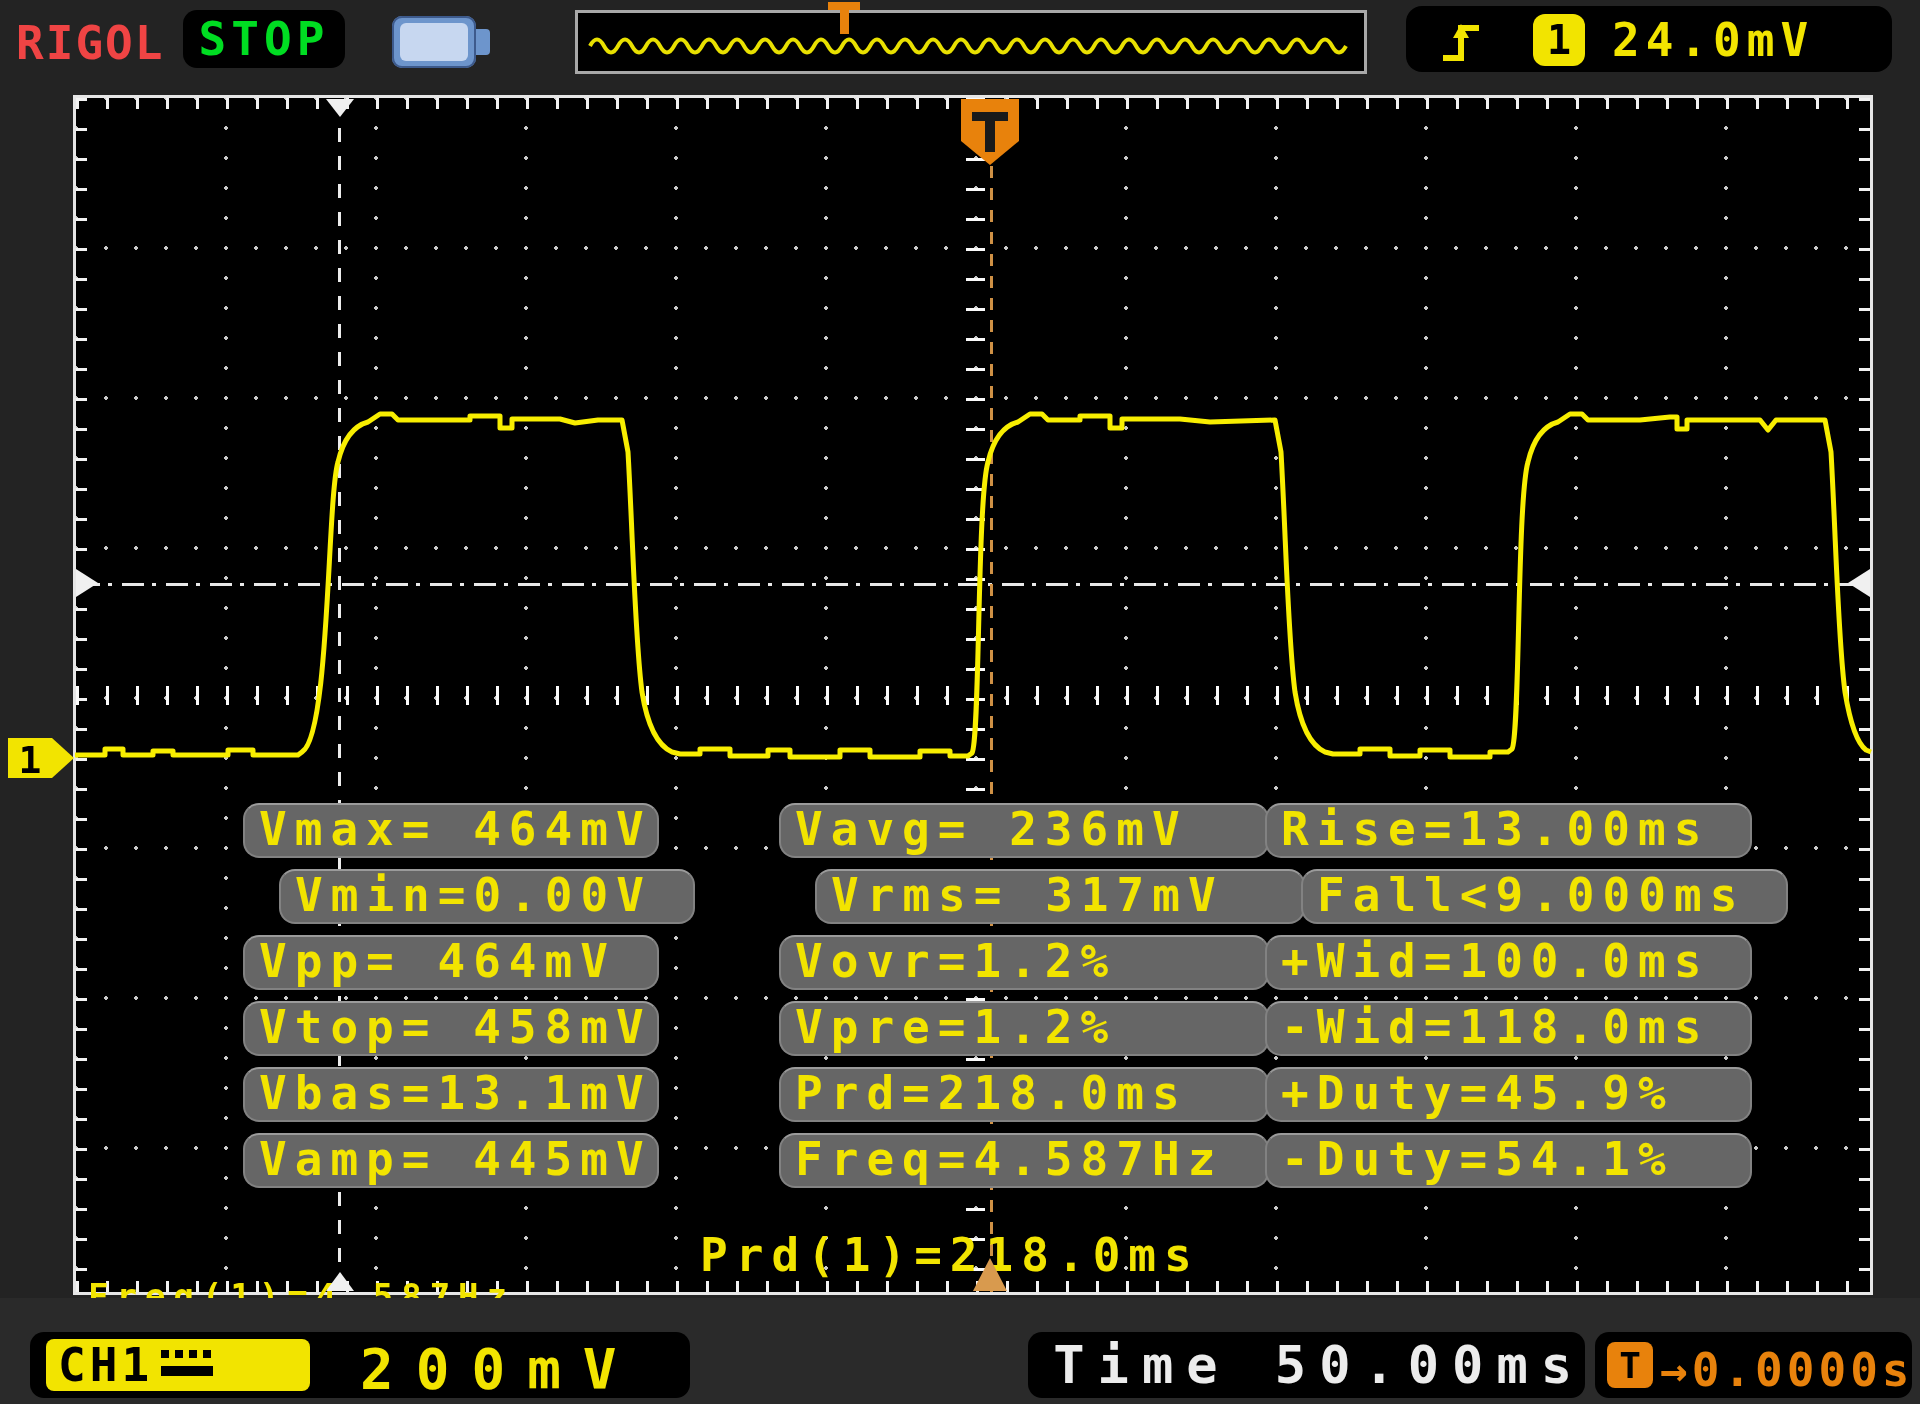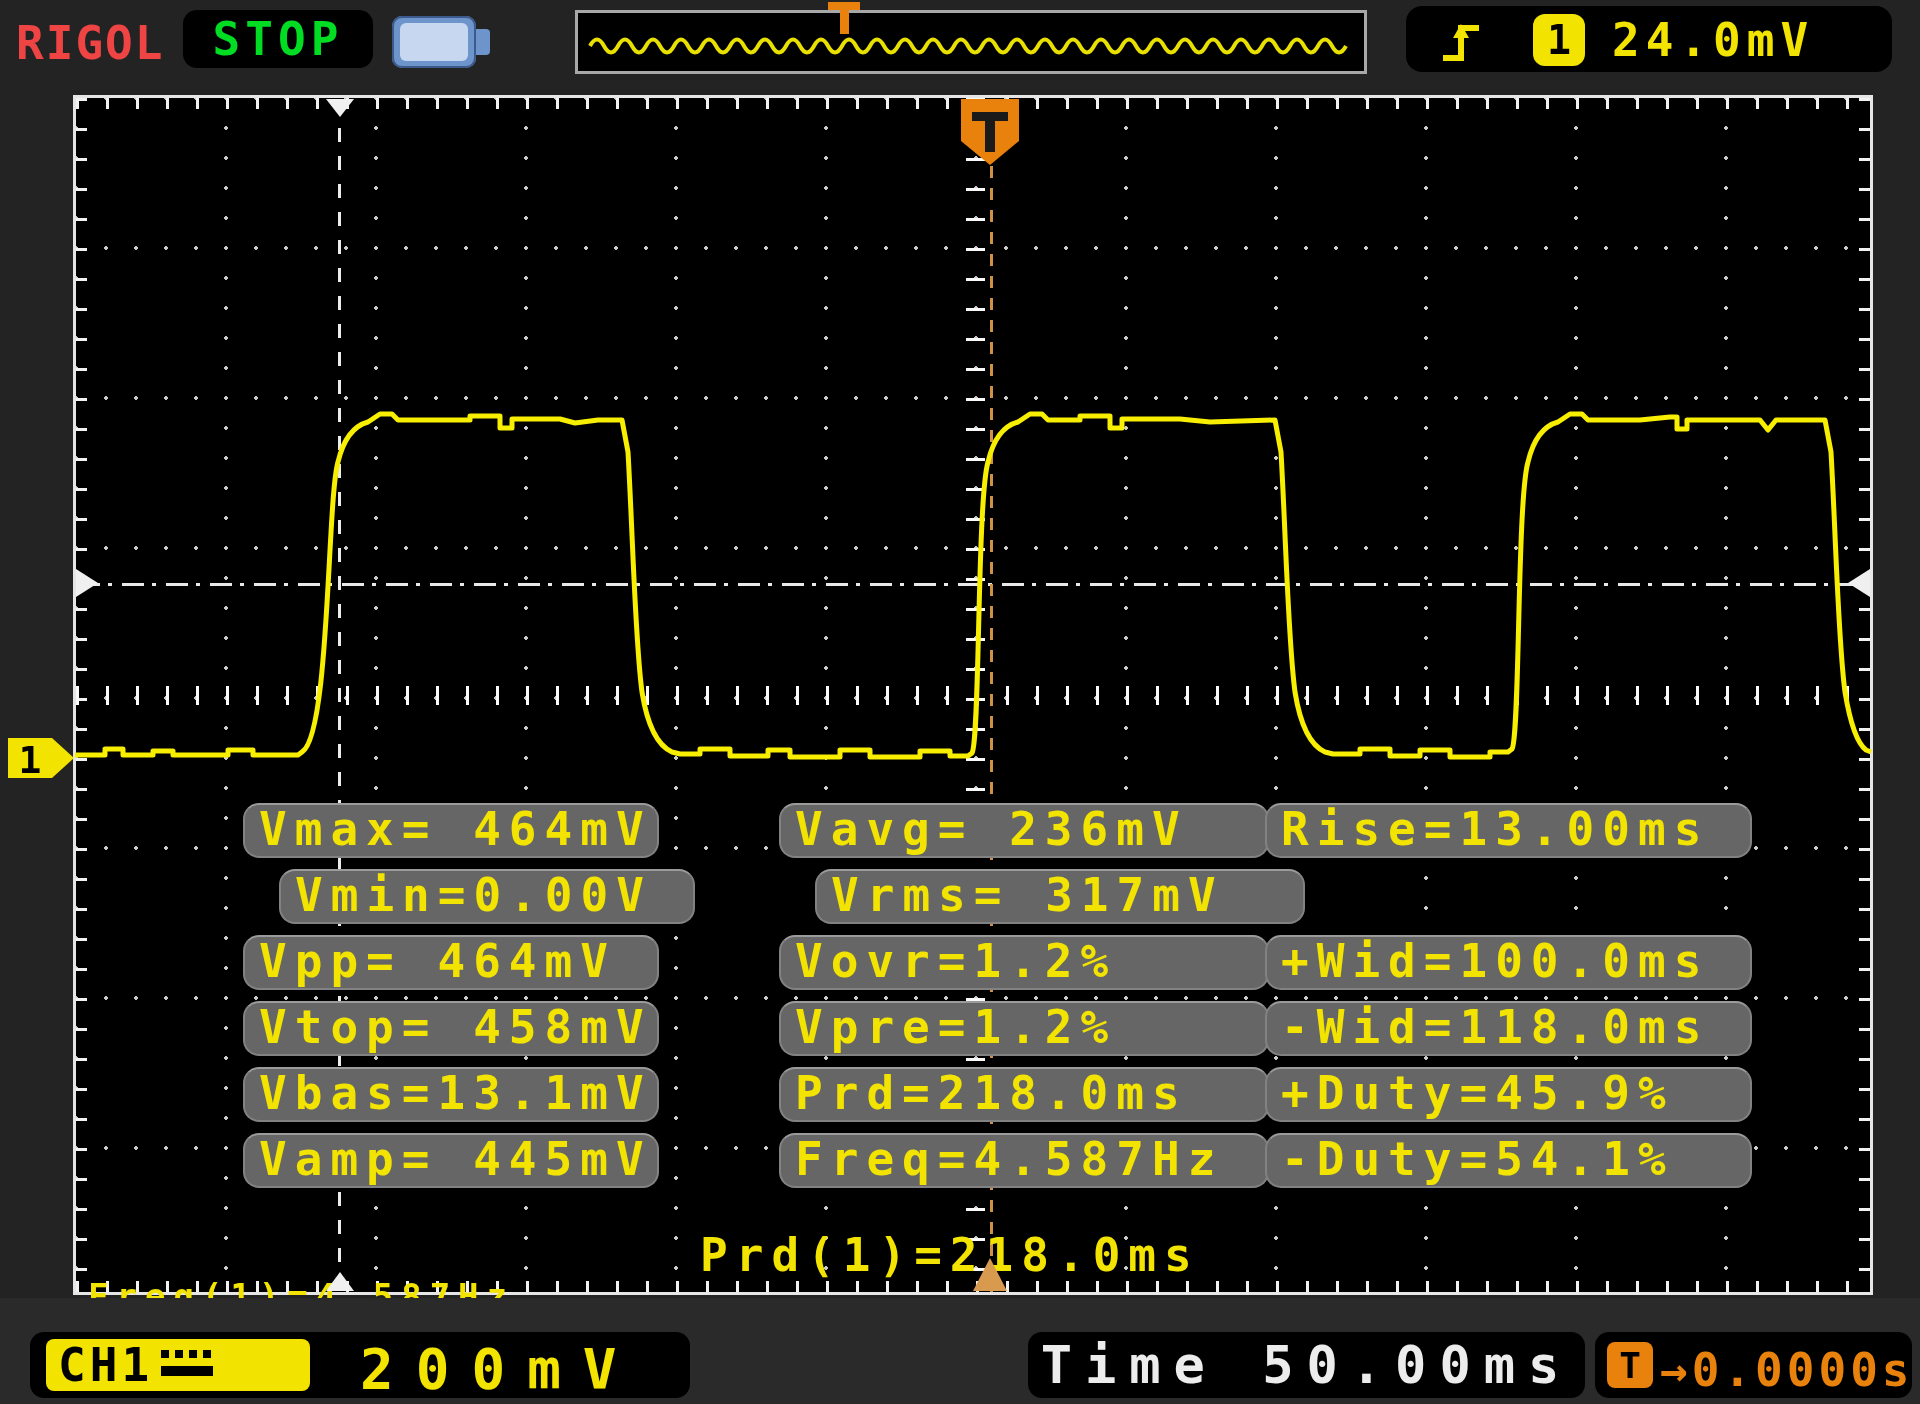--- a/index.html
+++ b/index.html
@@ -3,21 +3,21 @@
 <meta charset="utf-8">
 <style>
   html,body{margin:0;padding:0;background:#111;}
   #screen{position:relative;width:1920px;height:1404px;background:#232323;overflow:hidden;
           font-family:"DejaVu Sans Mono",monospace;font-weight:bold;}
   .abs{position:absolute;}
   .pre{white-space:pre;}
 
   
   #brand{left:16px;top:16px;font-size:46px;color:#ef4444;letter-spacing:2px;}
-  #stop-pill{left:183px;top:10px;width:190px;height:58px;background:#000;border-radius:14px;
+  #stop-pill{left:183px;top:10px;width:162px;height:58px;background:#000;border-radius:14px;
              display:flex;align-items:center;justify-content:center;}
   #stop-pill span{color:#00dd22;font-size:46px;letter-spacing:5px;}
   #battery{left:392px;top:16px;width:84px;height:52px;background:#6d95cc;border-radius:10px;box-shadow:0 0 0 2px #3d5a8c inset;}
   #battery .inner{position:absolute;left:8px;top:7px;right:8px;bottom:7px;background:#c7d7f0;border-radius:6px;}
   #battery .nub{position:absolute;left:84px;top:13px;width:14px;height:26px;background:#6d95cc;border-radius:0 4px 4px 0;}
   #strip{left:575px;top:10px;width:786px;height:58px;background:#000;border:3px solid #a8a8a8;}
   #trig-pill{left:1406px;top:6px;width:486px;height:66px;background:#000;border-radius:16px;}
   #trig-ch-badge{left:1533px;top:14px;width:52px;height:52px;background:#f2e400;border-radius:12px;
                  display:flex;align-items:center;justify-content:center;color:#000;font-size:40px;}
   #trig-level{left:1612px;top:13px;color:#f2e400;font-size:46px;letter-spacing:6px;}
@@ -66,21 +66,21 @@
   #ch-pill{left:30px;top:1332px;width:660px;height:66px;background:#000;border-radius:14px;}
   #ch-badge{left:46px;top:1339px;width:264px;height:52px;background:#f2e400;border-radius:8px;
             display:flex;align-items:center;padding-left:12px;box-sizing:border-box;}
   #ch-badge .chtxt{color:#000;font-size:46px;letter-spacing:4px;}
   #coupling{width:52px;height:34px;margin-left:8px;position:relative;}
   #coupling .dash{position:absolute;left:0;top:2px;width:52px;height:8px;
                   background:repeating-linear-gradient(90deg,#000 0 8px,transparent 8px 14px);}
   #coupling .solid{position:absolute;left:0;top:18px;width:52px;height:10px;background:#000;}
   #ch-scale{left:360px;top:1336px;color:#f2e400;font-size:56px;letter-spacing:22px;}
   #time-pill{left:1028px;top:1332px;width:557px;height:66px;background:#000;border-radius:14px;
-             display:flex;align-items:center;justify-content:center;color:#ececec;font-size:52px;letter-spacing:13px;}
+             display:flex;align-items:center;justify-content:flex-end;color:#ececec;font-size:52px;letter-spacing:13px;}
   #toff-pill{left:1595px;top:1332px;width:317px;height:66px;background:#000;border-radius:14px;}
   #toff-badge{left:1607px;top:1342px;width:46px;height:46px;background:#e8820c;border-radius:8px;
               display:flex;align-items:center;justify-content:center;color:#000;font-size:36px;}
   #toff-val{left:1660px;top:1343px;color:#e8820c;font-size:46px;letter-spacing:4px;}
 
   svg{position:absolute;left:0;top:0;pointer-events:none;}
 </style>
 </head>
 <body>
 
@@ -119,20 +119,21 @@
     <div class="abs" id="white-vline"></div>
     <div class="abs" id="trig-vline"></div>
   </div>
 
   <div class="abs" id="meas">
     <div class="cell pre c0 r0">Vmax= 464mV</div>
     <div class="cell pre c1 r0">Vavg= 236mV</div>
     <div class="cell pre c2 r0">Rise=13.00ms</div>
     <div class="cell pre c0 r1">Vmin=0.00V</div>
     <div class="cell pre c1 r1">Vrms= 317mV</div>
+    <div class="cell pre c2 r1">Fall&lt;9.000ms</div>
     <div class="cell pre c0 r2">Vpp= 464mV</div>
     <div class="cell pre c1 r2">Vovr=1.2%</div>
     <div class="cell pre c2 r2">+Wid=100.0ms</div>
     <div class="cell pre c0 r3">Vtop= 458mV</div>
     <div class="cell pre c1 r3">Vpre=1.2%</div>
     <div class="cell pre c2 r3">-Wid=118.0ms</div>
     <div class="cell pre c0 r4">Vbas=13.1mV</div>
     <div class="cell pre c1 r4">Prd=218.0ms</div>
     <div class="cell pre c2 r4">+Duty=45.9%</div>
     <div class="cell pre c0 r5">Vamp= 445mV</div>

